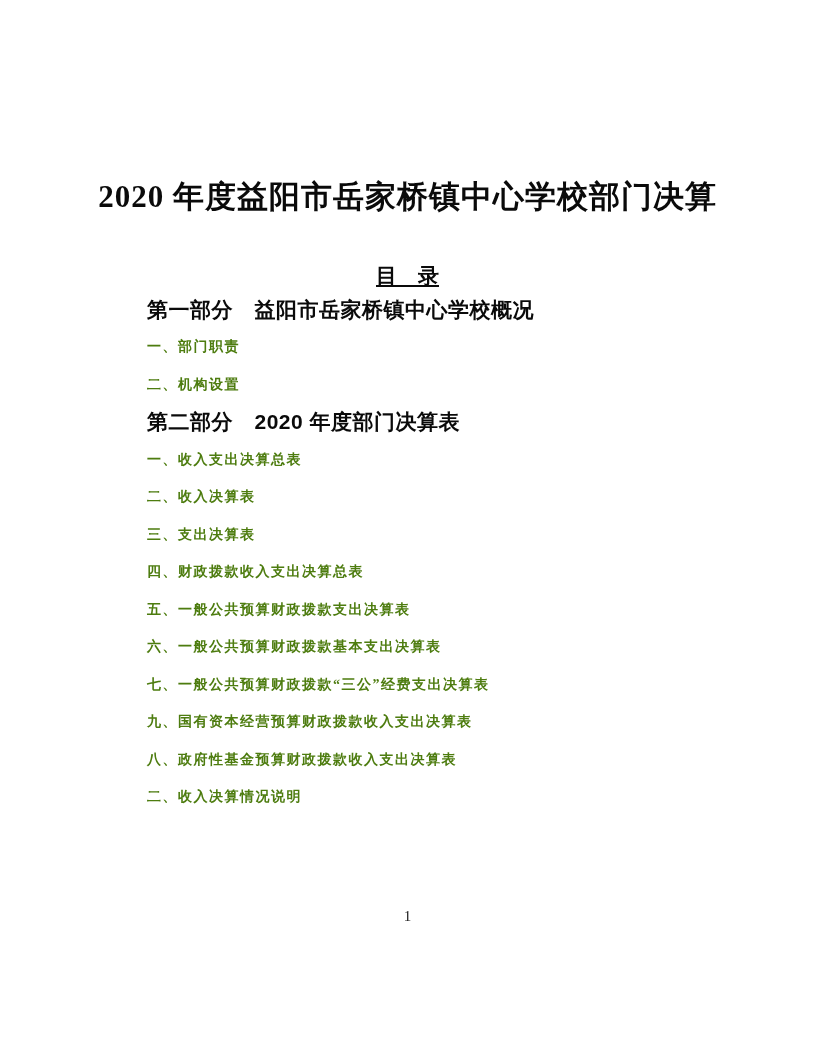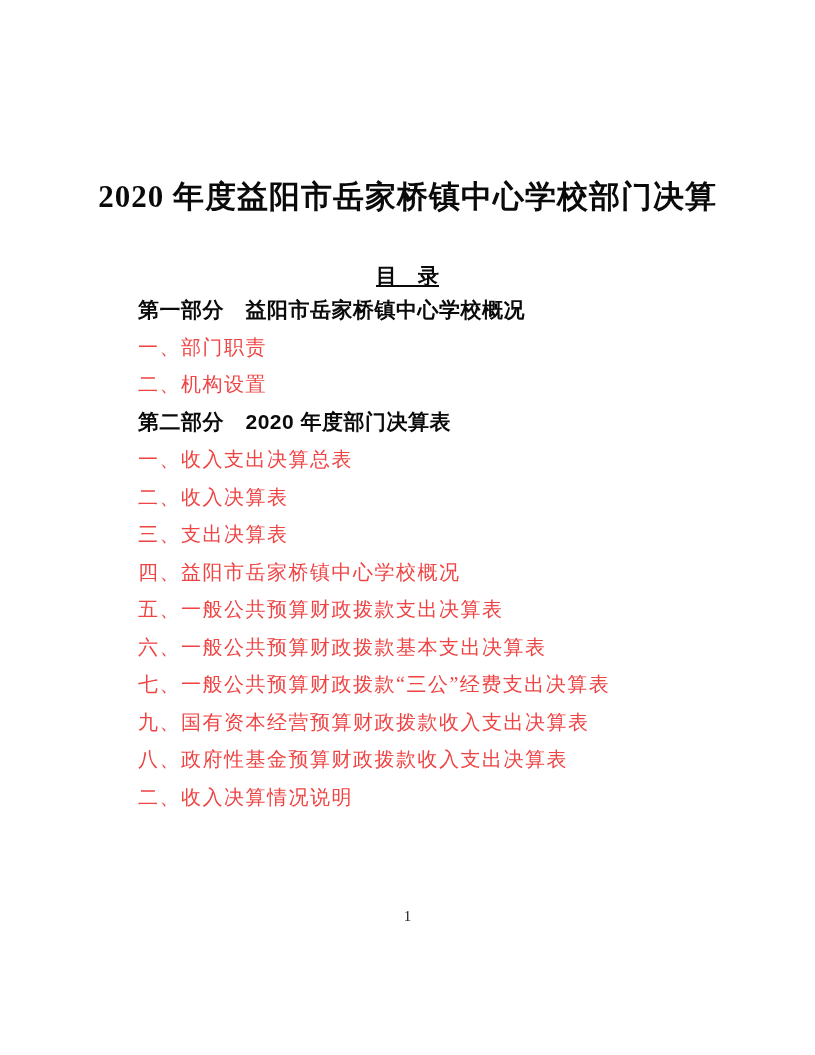--- a/index.html
+++ b/index.html
@@ -34,41 +34,41 @@
     text-align: center;
     font-family: "Liberation Sans", "DejaVu Sans", sans-serif;
     font-size: 21px;
     font-weight: 700;
     color: #0a0a0a;
     text-decoration: underline;
   }
   .toc {
     position: absolute;
     top: 291px;
-    left: 138px;
+    left: 147px;
     right: 110px;
   }
   .toc-row {
     height: 37.5px;
     display: flex;
     align-items: center;
     white-space: nowrap;
   }
   .toc-row.heading {
     font-family: "Liberation Sans", "DejaVu Sans", sans-serif;
     font-size: 21px;
     font-weight: 700;
     color: #0a0a0a;
     letter-spacing: 0.5px;
   }
   .toc-row.item {
     font-family: "Liberation Serif", "DejaVu Serif", serif;
-    font-size: 20px;
-    font-weight: 400;
-    color: #ef4444;
+    font-size: 14px;
+    font-weight: 700;
+    color: #4d7c0f;
     letter-spacing: 1.5px;
   }
   .page-number {
     position: absolute;
     top: 908px;
     left: 0;
     width: 100%;
     text-align: center;
     font-family: "Liberation Serif", "DejaVu Serif", serif;
     font-size: 15px;
@@ -87,21 +87,21 @@
   <div class="toc">
 
     <div class="toc-row heading">第一部分　益阳市岳家桥镇中心学校概况</div>
     <div class="toc-row item">一、部门职责</div>
     <div class="toc-row item">二、机构设置</div>
 
     <div class="toc-row heading">第二部分　2020 年度部门决算表</div>
     <div class="toc-row item">一、收入支出决算总表</div>
     <div class="toc-row item">二、收入决算表</div>
     <div class="toc-row item">三、支出决算表</div>
-    <div class="toc-row item">四、益阳市岳家桥镇中心学校概况</div>
+    <div class="toc-row item">四、财政拨款收入支出决算总表</div>
     <div class="toc-row item">五、一般公共预算财政拨款支出决算表</div>
     <div class="toc-row item">六、一般公共预算财政拨款基本支出决算表</div>
     <div class="toc-row item">七、一般公共预算财政拨款“三公”经费支出决算表</div>
     <div class="toc-row item">九、国有资本经营预算财政拨款收入支出决算表</div>
     <div class="toc-row item">八、政府性基金预算财政拨款收入支出决算表</div>
 
     <div class="toc-row item">二、收入决算情况说明</div>
 
   </div>
 

